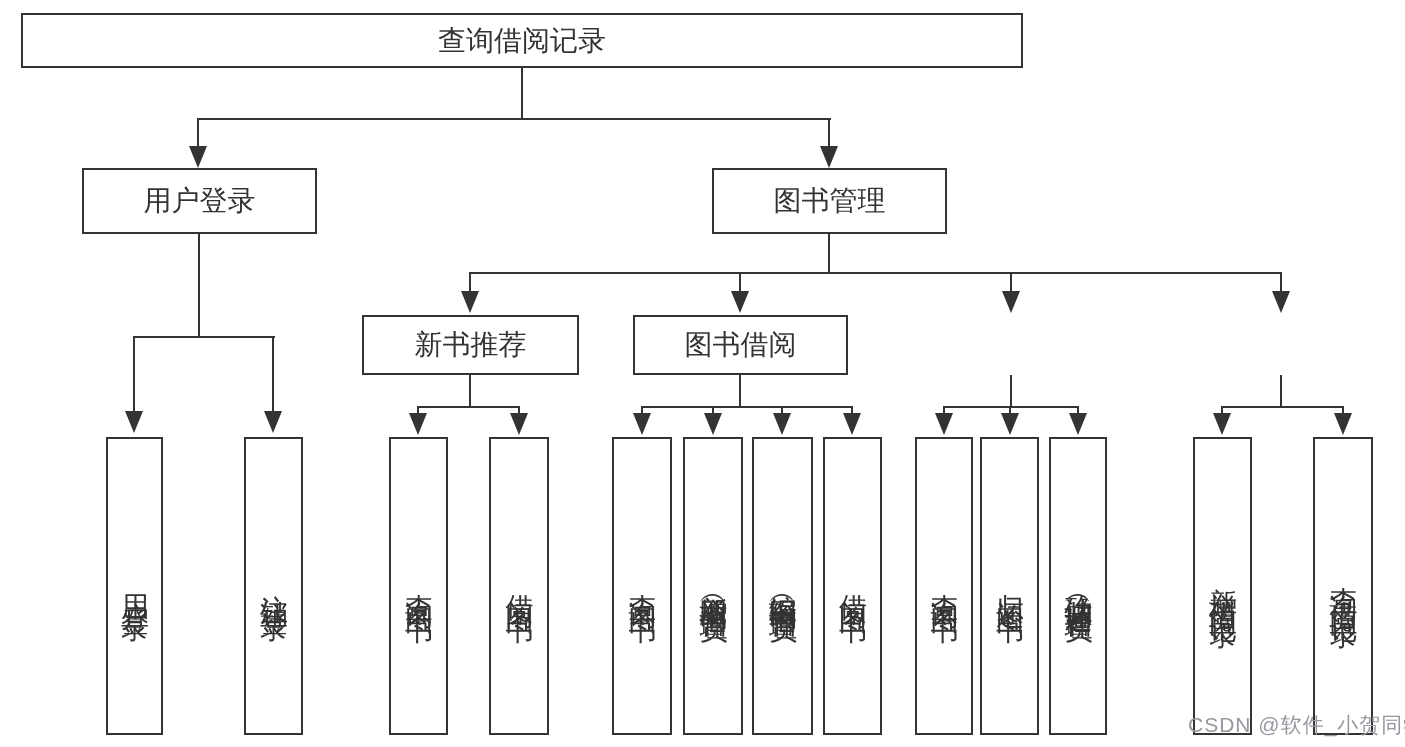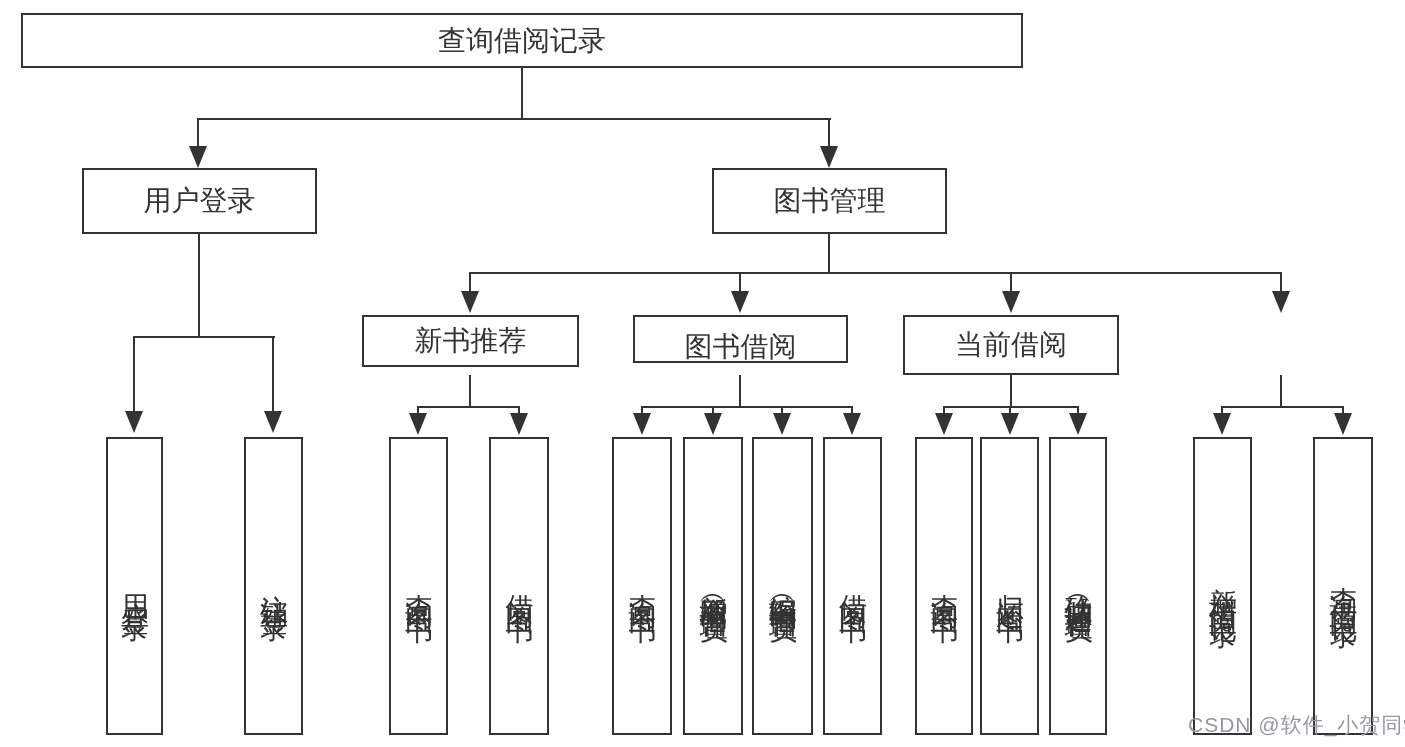--- a/index.html
+++ b/index.html
@@ -44,31 +44,28 @@
   </div>
 
   <div class="box" style="left:82px; top:168px; width:235px; height:66px;">
     <span>用户登录</span>
   </div>
 
   <div class="box" style="left:712px; top:168px; width:235px; height:66px;">
     <span>图书管理</span>
   </div>
 
-  <div class="box" style="left:362px; top:315px; width:217px; height:52px;">
+  <div class="box" style="left:362px; top:315px; width:217px; height:60px;">
     <span>新书推荐</span>
   </div>
 
-  <div class="box" style="left:633px; top:315px; width:215px; height:48px;align-items:flex-end;">
+  <div class="box" style="left:633px; top:315px; width:215px; height:60px;">
     <span>图书借阅</span>
   </div>
 
-  <div class="box" style="left:903px; top:315px; width:216px; height:60px;">
-    <span>当前借阅</span>
-  </div>
 
 
   <div class="box vbox ls4" style="left:106px; top:437px; width:57px; height:298px;">
     <span>用户登录</span>
   </div>
   <div class="box vbox ls4" style="left:244px; top:437px; width:59px; height:298px;">
     <span>注销登录</span>
   </div>
 
   <div class="box vbox ls4" style="left:389px; top:437px; width:59px; height:298px;">

